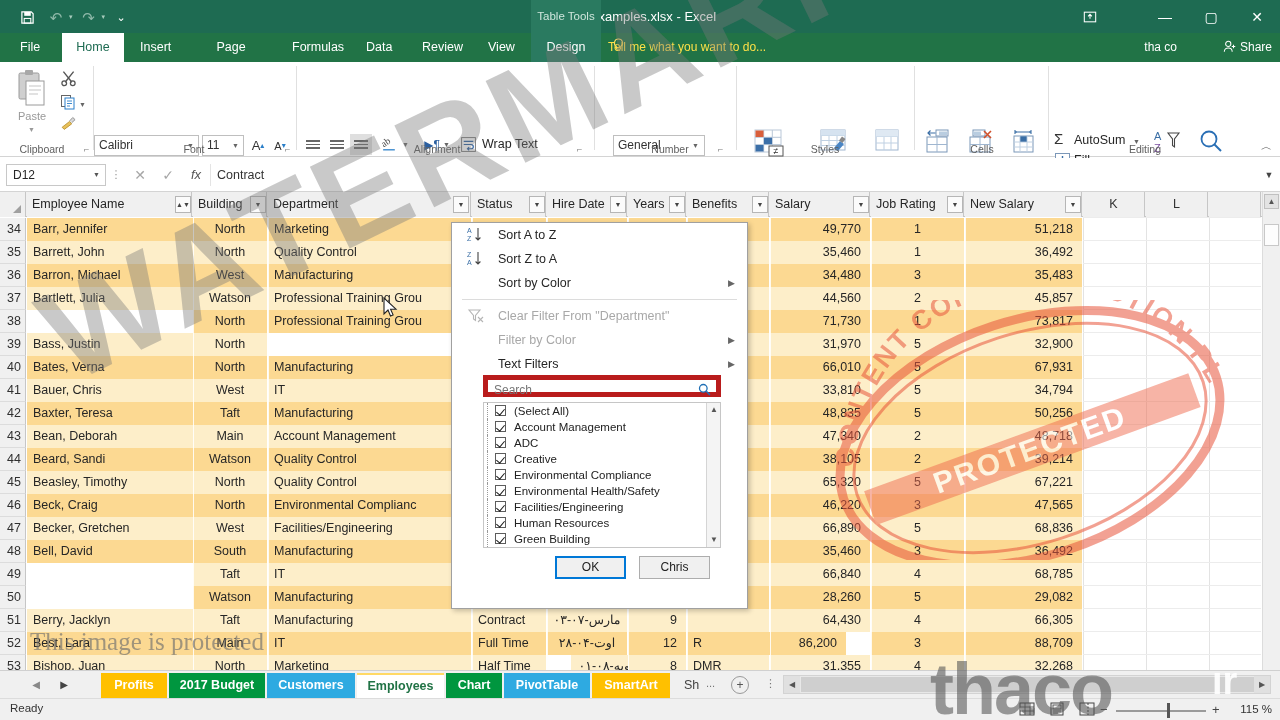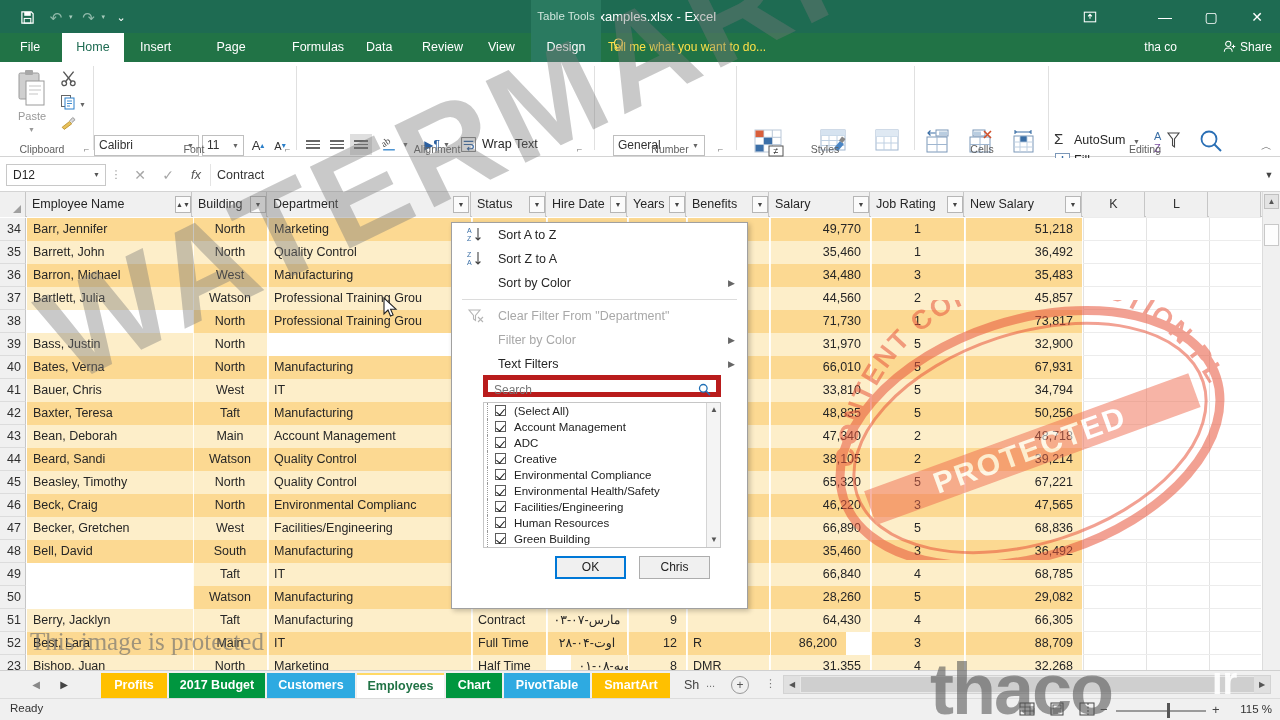--- a/index.html
+++ b/index.html
@@ -704,21 +704,21 @@
       <div class="rowhdr" style="top: 233px;">43</div>
       <div class="rowhdr" style="top: 256px;">44</div>
       <div class="rowhdr" style="top: 279px;">45</div>
       <div class="rowhdr" style="top: 302px;">46</div>
       <div class="rowhdr" style="top: 325px;">47</div>
       <div class="rowhdr" style="top: 348px;">48</div>
       <div class="rowhdr" style="top: 371px;">49</div>
       <div class="rowhdr" style="top: 394px;">50</div>
       <div class="rowhdr" style="top: 417px;">51</div>
       <div class="rowhdr" style="top: 440px;">52</div>
-      <div class="rowhdr" style="top: 463px;">23</div>
+      <div class="rowhdr" style="top: 463px;">53</div>
     </div>
 
   <div id="rowbody">
       <div class="datarow" style="top: 26px; width: 1056px;">
         <div class="cell  band-a" style="left: 1px; width: 166px;">Barr, Jennifer</div>
         <div class="cell ctr band-a" style="left: 167px; width: 74px;">North</div>
         <div class="cell  band-a" style="left: 242px; width: 203px;">Marketing</div>
         <div class="cell  band-a" style="left: 446px; width: 74px;"></div>
         <div class="cell ctr band-a" style="left: 521px; width: 80px;"></div>
         <div class="cell num band-a" style="left: 602px; width: 58px;"></div>

